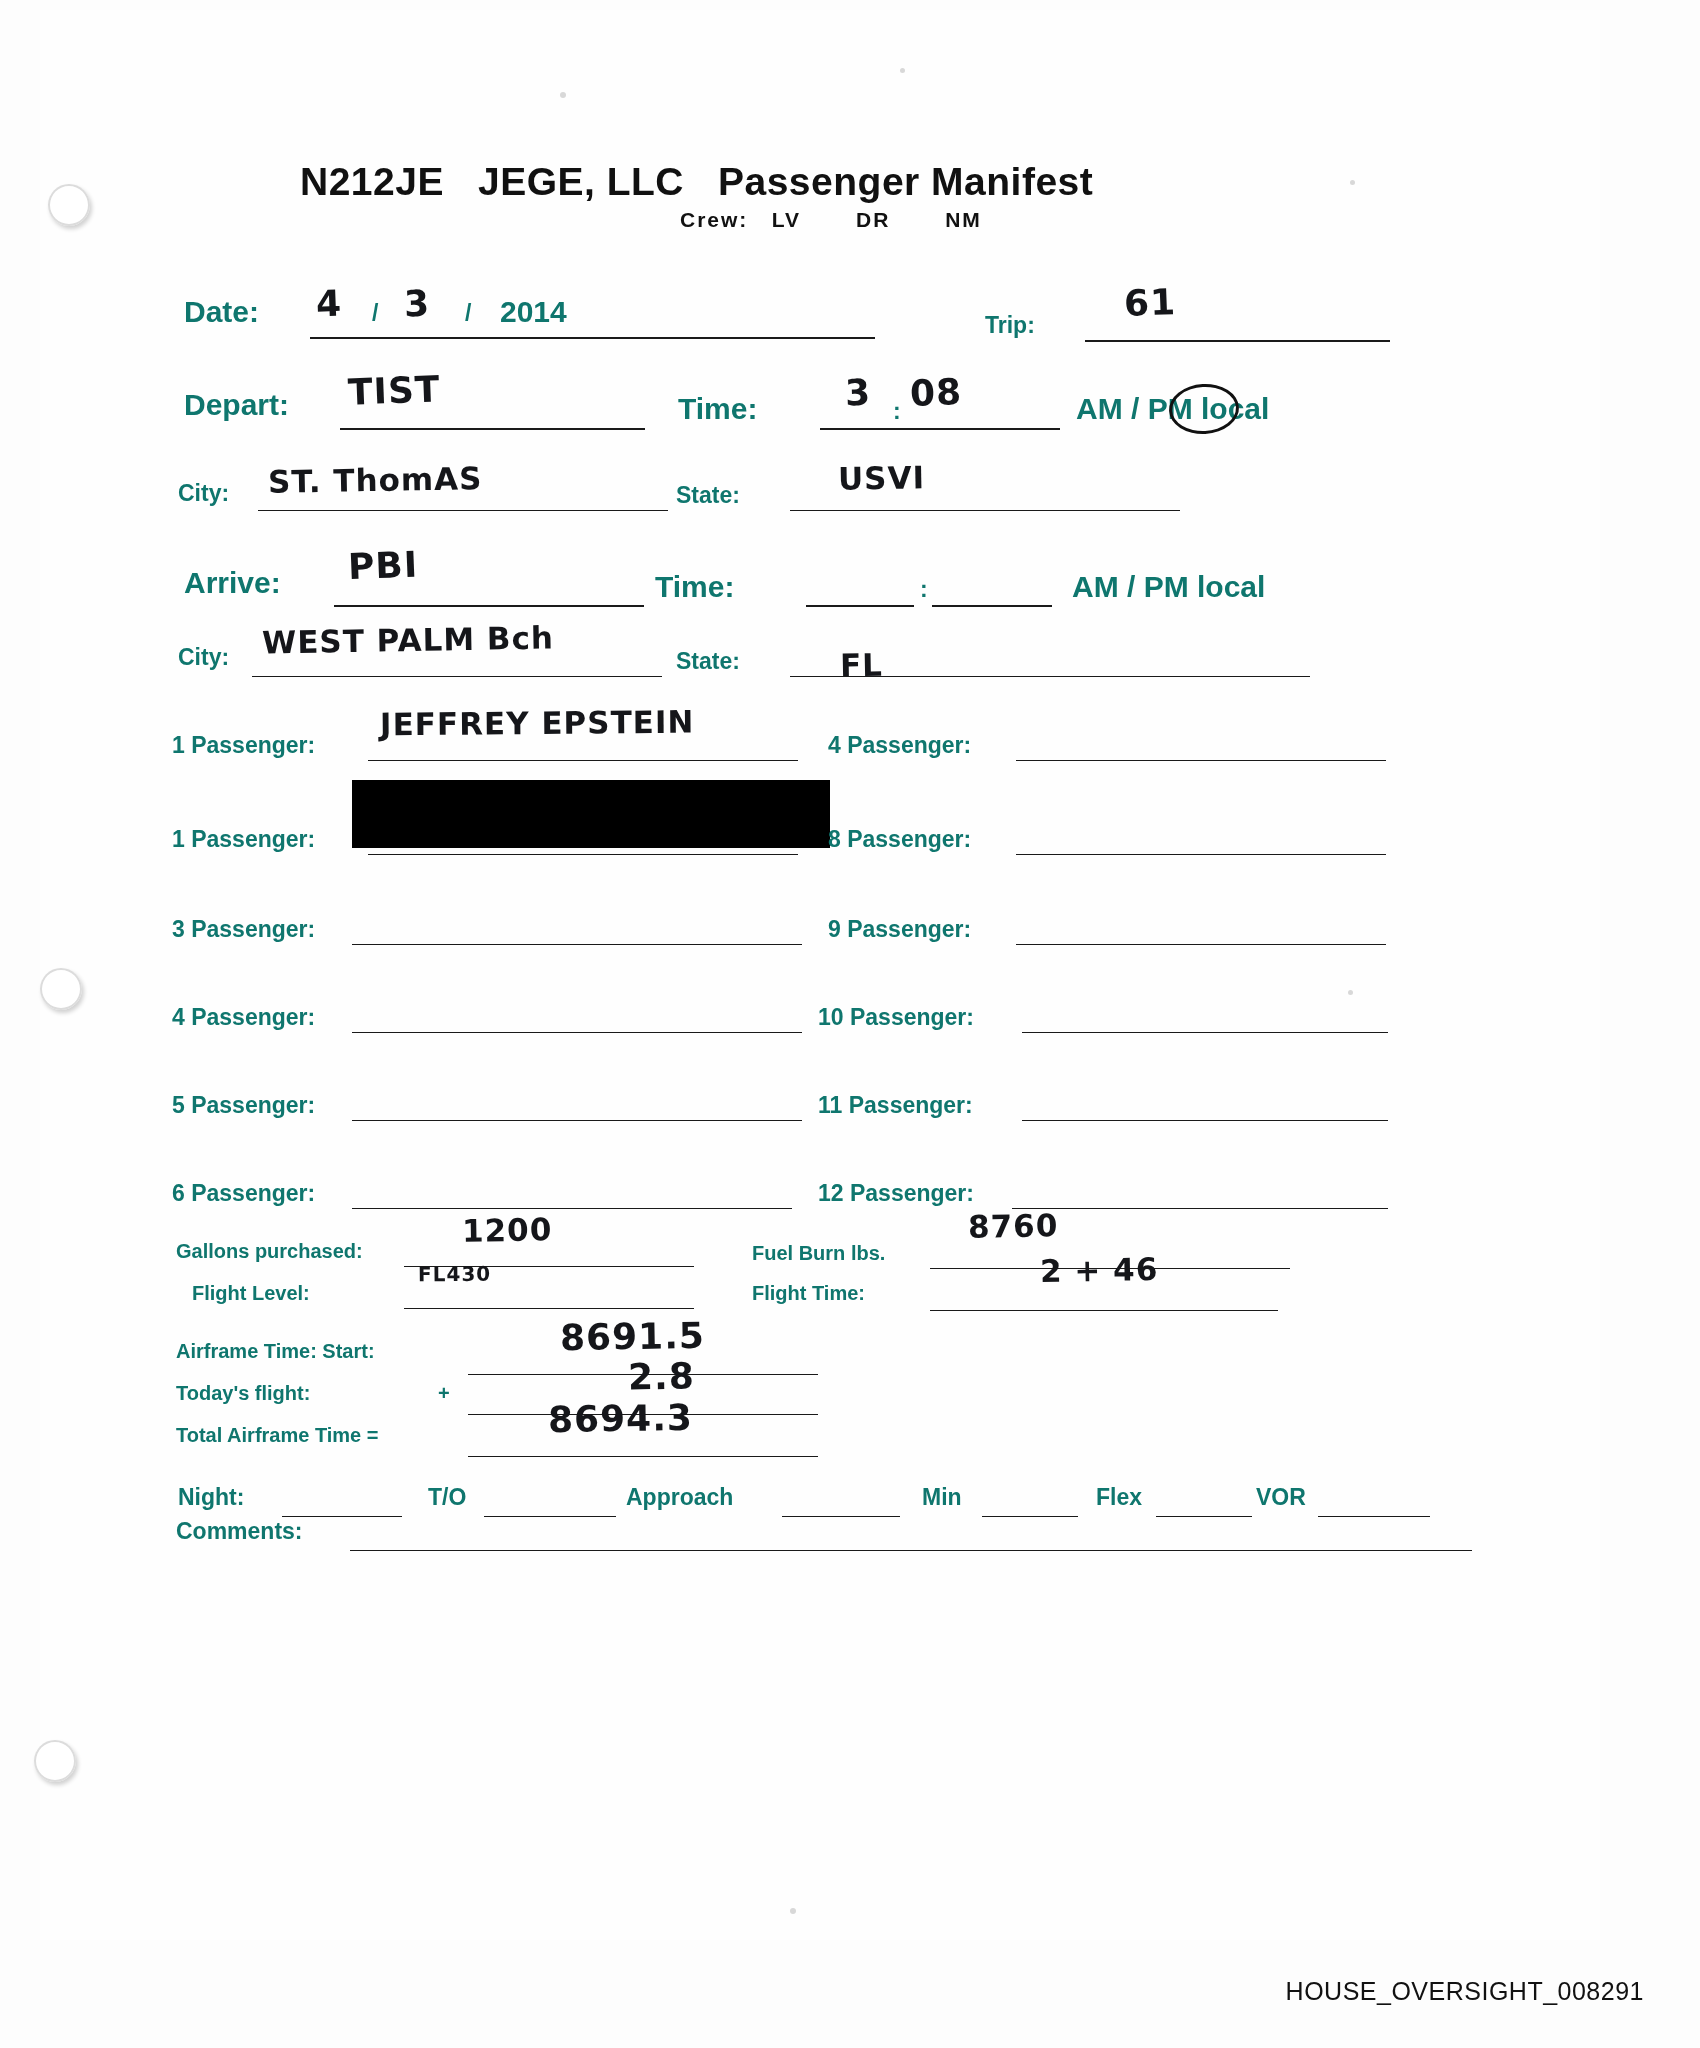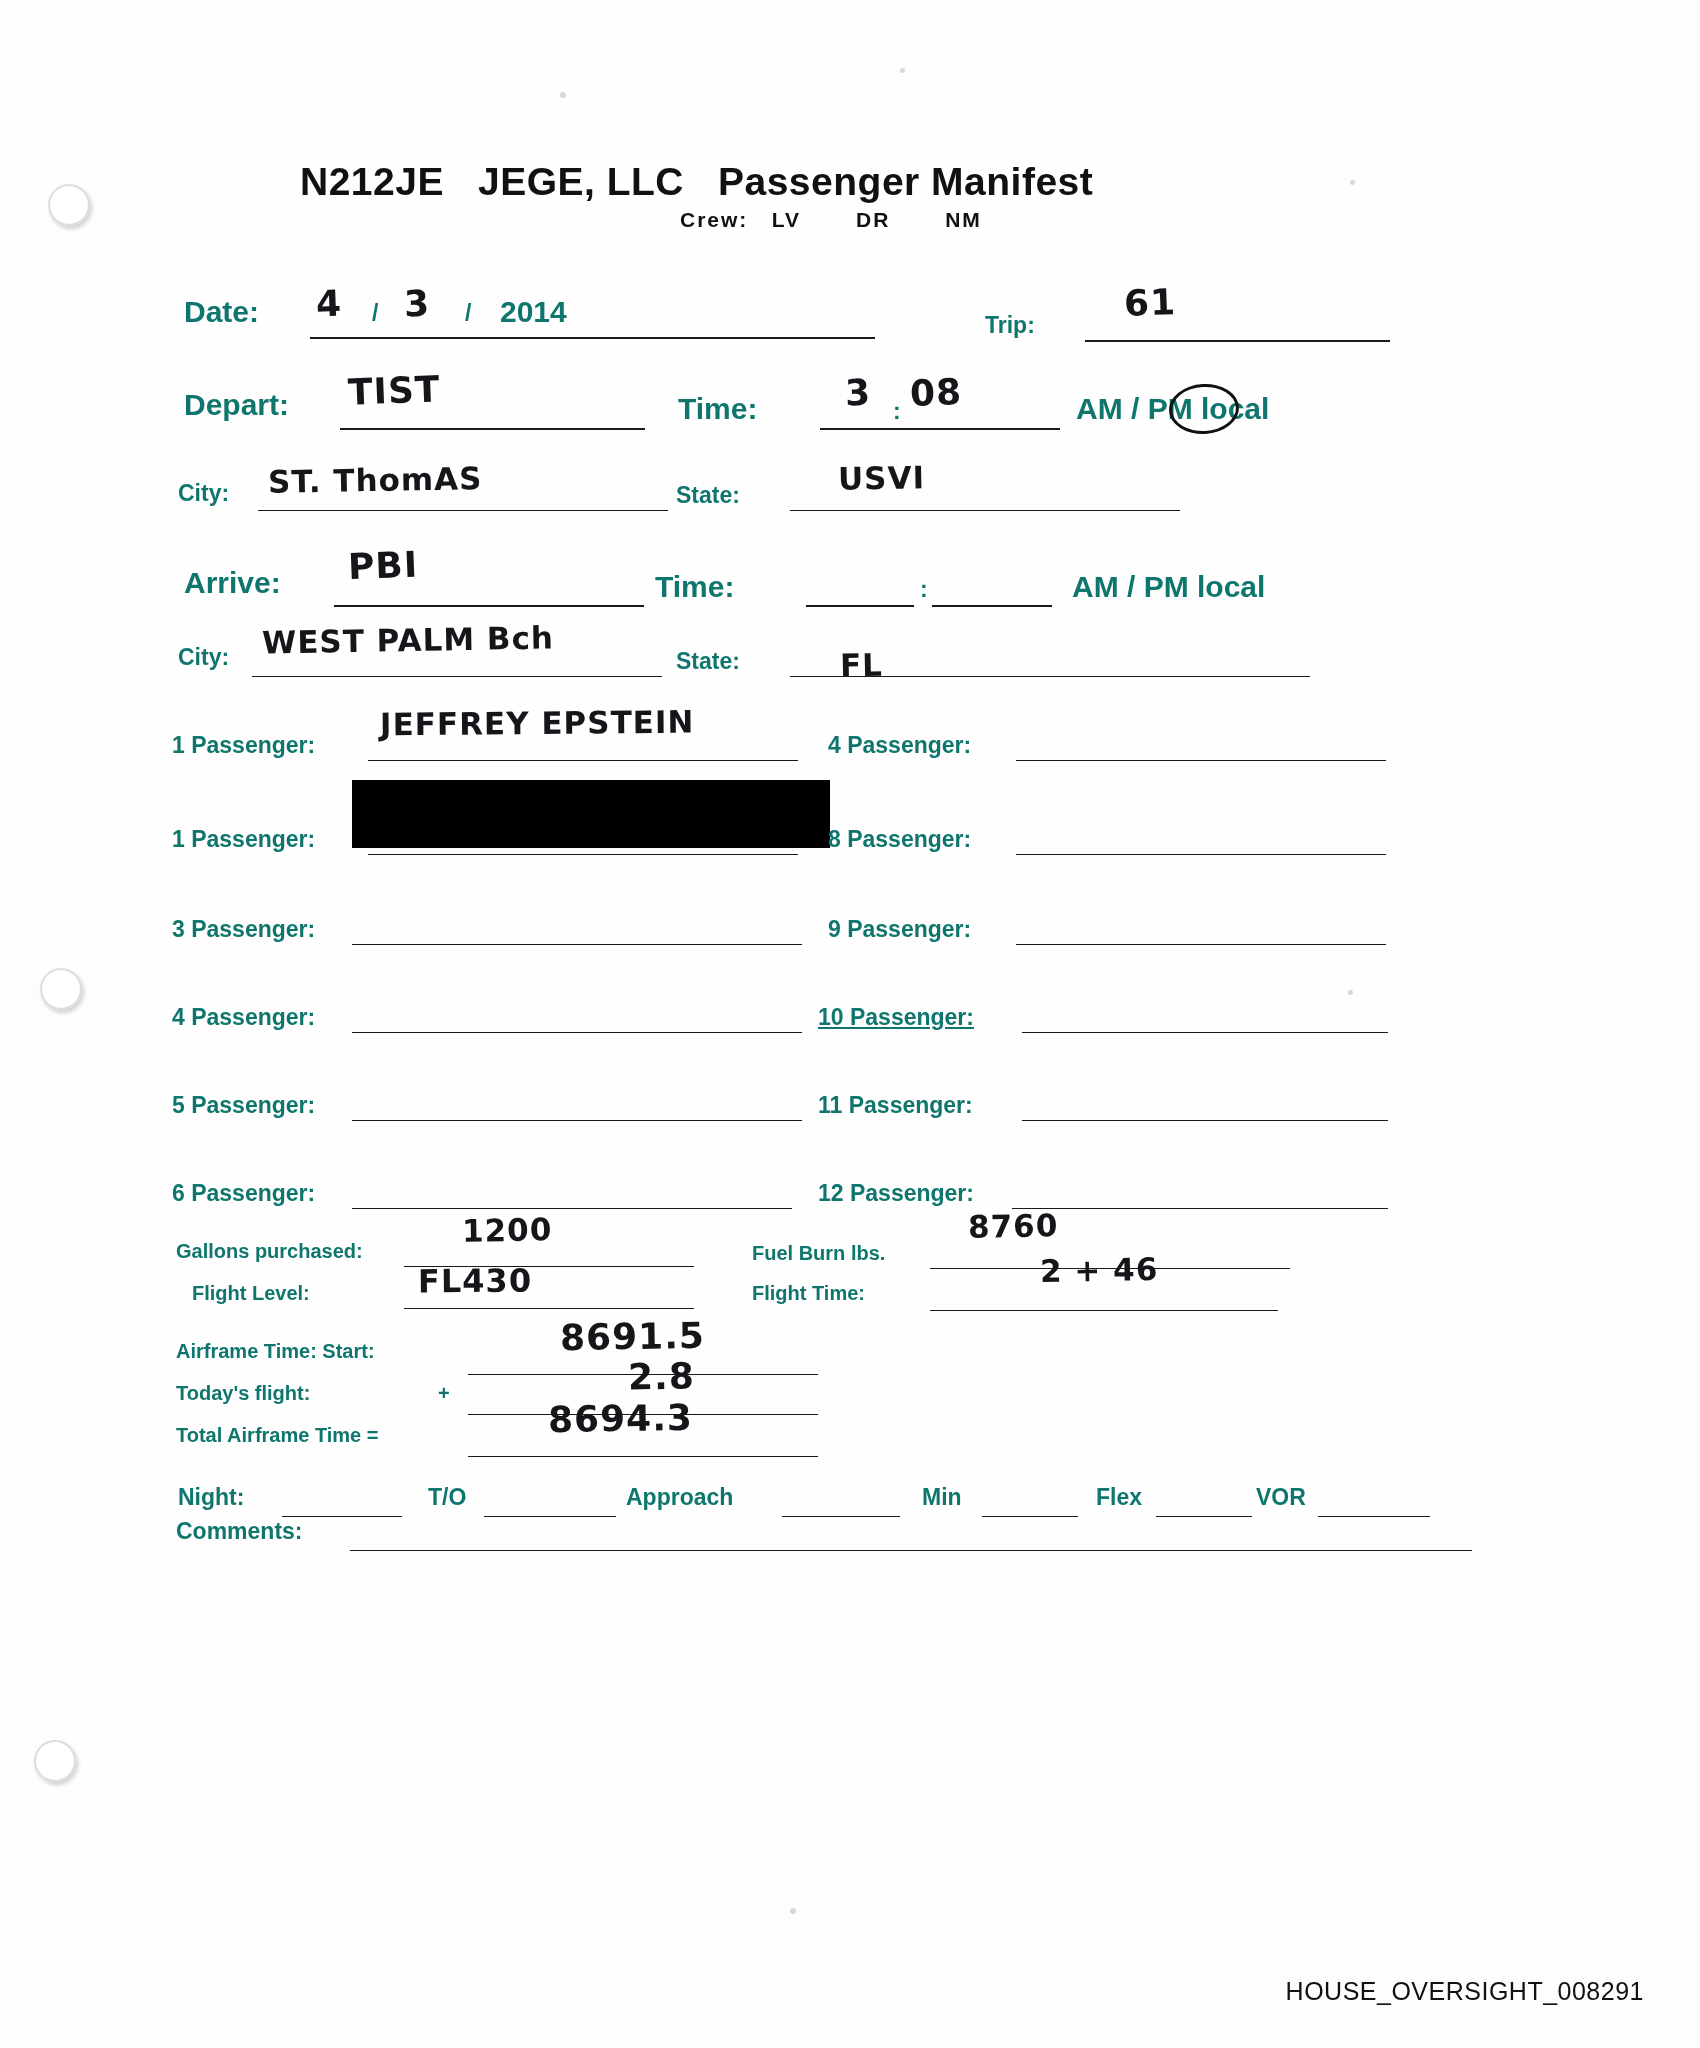--- a/index.html
+++ b/index.html
@@ -88,21 +88,21 @@
     position: absolute;
     font-family: "DejaVu Sans", sans-serif;
     font-weight: 600;
     color: #15161a;
     white-space: nowrap;
     transform: rotate(-2.2deg);
     font-size: 36px;
     letter-spacing: 1px;
   }
   .hw.small { font-size: 31px; }
-  .hw.tiny { font-size: 32px; }
+  .hw.tiny { font-size: 20px; }
   .hw.flat { transform: rotate(-1deg); }
   .hw.flat2 { transform: rotate(-0.5deg); }
 
   
   .pm-circle {
     position: absolute;
     border: 3px solid #111;
     border-radius: 50%;
     width: 64px;
     height: 44px;
@@ -230,21 +230,21 @@
 
   <div class="lbl med" style="left:828px; top:732px;">4 Passenger:</div>
   <div class="rule thin" style="left:1016px; top:760px; width:370px;"></div>
 
   <div class="lbl med" style="left:828px; top:826px;">8 Passenger:</div>
   <div class="rule thin" style="left:1016px; top:854px; width:370px;"></div>
 
   <div class="lbl med" style="left:828px; top:916px;">9 Passenger:</div>
   <div class="rule thin" style="left:1016px; top:944px; width:370px;"></div>
 
-  <div class="lbl med" style="left:818px; top:1004px;text-decoration:underline;">10 Passenger:</div>
+  <div class="lbl med" style="left:818px; top:1004px;">10 Passenger:</div>
   <div class="rule thin" style="left:1022px; top:1032px; width:366px;"></div>
 
   <div class="lbl med" style="left:818px; top:1092px;">11 Passenger:</div>
   <div class="rule thin" style="left:1022px; top:1120px; width:366px;"></div>
 
   <div class="lbl med" style="left:818px; top:1180px;">12 Passenger:</div>
   <div class="rule thin" style="left:1012px; top:1208px; width:376px;"></div>
 
   <div class="lbl sm" style="left:176px; top:1240px;">Gallons purchased:</div>
   <div class="hw small flat" style="left:462px; top:1212px;">1200</div>

